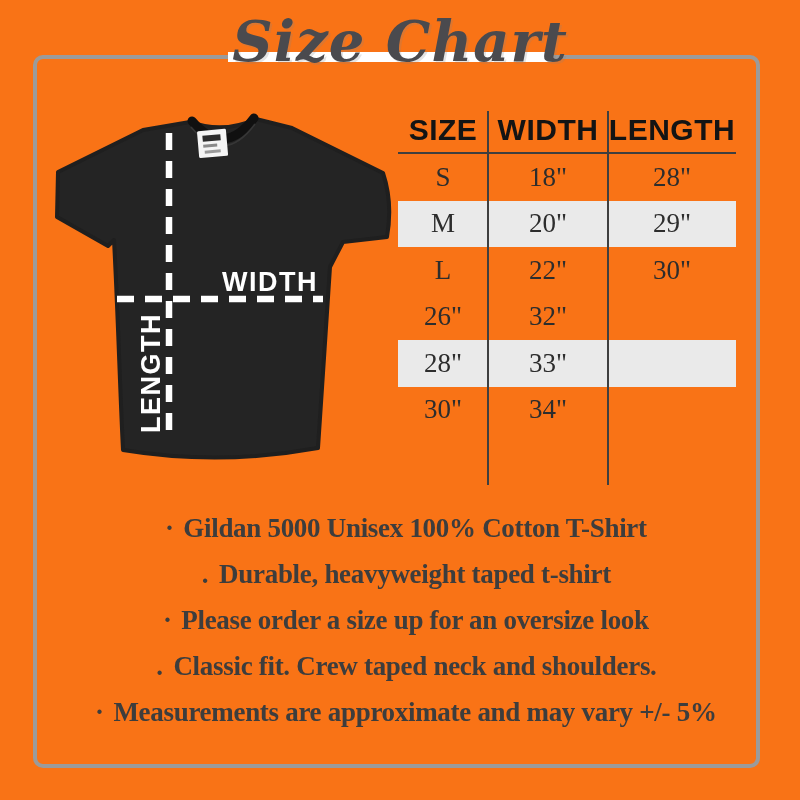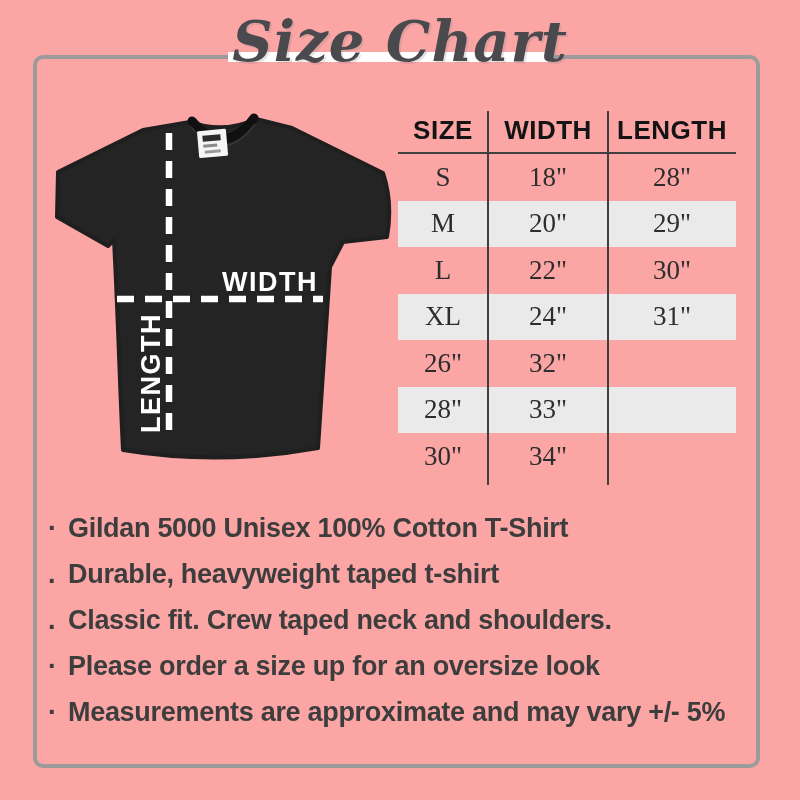--- a/index.html
+++ b/index.html
@@ -1,48 +1,48 @@
 <!DOCTYPE html>
 <html><head>
 <meta charset="utf-8">
 <style>
   html,body{margin:0;padding:0;background:#fff;}
-  .canvas{position:relative;width:800px;height:800px;background:#fca5a5;overflow:hidden;
+  .canvas{position:relative;width:800px;height:800px;background:#f97316;overflow:hidden;
           font-family:"Liberation Sans",sans-serif;}
   
   .frame{position:absolute;left:33px;top:55px;width:727px;height:713px;box-sizing:border-box;
          border:4px solid #9b9b9b;border-radius:10px;}
   .frame-gap{position:absolute;left:228px;top:52px;width:326px;height:10px;background:#ffffff;}
   
   .title{position:absolute;left:150px;top:8px;width:500px;margin:0;text-align:center;
          font-family:"DejaVu Serif",serif;font-style:italic;font-weight:bold;
          font-size:56px;color:#4a4a4e;letter-spacing:1px;
          text-shadow:2px 2px 0 rgba(130,130,130,0.22);}
   
   .shirt{position:absolute;left:40px;top:100px;width:360px;height:380px;}
   .shirt svg{display:block;width:100%;height:100%;}
   .measure-label{font-family:"Liberation Sans",sans-serif;font-weight:bold;font-size:27px;
                  fill:#ffffff;letter-spacing:1.5px;}
   
   .size-table{position:absolute;left:398px;top:108px;width:338px;}
   .thead{display:grid;grid-template-columns:90px 120px 128px;height:44px;
          border-bottom:2px solid #3f3f3f;}
   .thead .cell{display:flex;align-items:center;justify-content:center;
-               font-weight:bold;font-size:26px;color:#141414;letter-spacing:0.5px;}
+               font-weight:bold;font-size:30px;color:#141414;letter-spacing:0.5px;}
   .trow{display:grid;grid-template-columns:90px 120px 128px;height:46.5px;}
   .trow.striped{background:#eaeaea;}
   .trow .cell{display:flex;align-items:center;justify-content:center;
               font-family:"Liberation Serif",serif;font-size:27px;color:#2d2d2d;}
   .vsep{position:absolute;top:3px;width:2px;height:374px;background:#3f3f3f;}
   .vsep.v1{left:89px;} .vsep.v2{left:209px;}
   
   .bullets{position:absolute;left:48px;top:505px;width:714px;margin:0;padding:0;list-style:none;}
   .bullets li{height:46px;line-height:46px;white-space:nowrap;
-              font-family:Liberation Sans, sans-serif;font-weight:bold;font-size:27px;
-              color:#3d3d3d;letter-spacing:-0.3px;}
+              font-family:Liberation Serif, serif;font-weight:bold;font-size:27px;
+              color:#3d3d3d;letter-spacing:-0.3px;text-align:center;}
   .bullets .marker{display:inline-block;min-width:12px;margin-right:8px;}
 </style>
 </head>
 <body>
 
 <div class="canvas">
 
   <div class="frame"></div>
   <div class="frame-gap"></div>
 
@@ -88,25 +88,20 @@
     <div class="trow striped">
       <div class="cell">M</div>
       <div class="cell">20"</div>
       <div class="cell">29"</div>
     </div>
     <div class="trow">
       <div class="cell">L</div>
       <div class="cell">22"</div>
       <div class="cell">30"</div>
     </div>
-    <div class="trow striped">
-      <div class="cell">XL</div>
-      <div class="cell">24"</div>
-      <div class="cell">31"</div>
-    </div>
     <div class="trow">
       <div class="cell">26"</div>
       <div class="cell">32"</div>
     </div>
     <div class="trow striped">
       <div class="cell">28"</div>
       <div class="cell">33"</div>
     </div>
     <div class="trow">
       <div class="cell">30"</div>
@@ -118,23 +113,23 @@
   </div>
 
   <ul class="bullets">
     <li>
       <span class="marker">·</span><span>Gildan 5000 Unisex 100% Cotton T-Shirt</span>
     </li>
     <li>
       <span class="marker">.</span><span>Durable, heavyweight taped t-shirt</span>
     </li>
     <li>
-      <span class="marker">.</span><span>Classic fit. Crew taped neck and shoulders.</span>
+      <span class="marker">·</span><span>Please order a size up for an oversize look</span>
     </li>
     <li>
-      <span class="marker">·</span><span>Please order a size up for an oversize look</span>
+      <span class="marker">.</span><span>Classic fit. Crew taped neck and shoulders.</span>
     </li>
     <li>
       <span class="marker">·</span><span>Measurements are approximate and may vary +/- 5%</span>
     </li>
   </ul>
 
 </div>
 
 </body></html>

